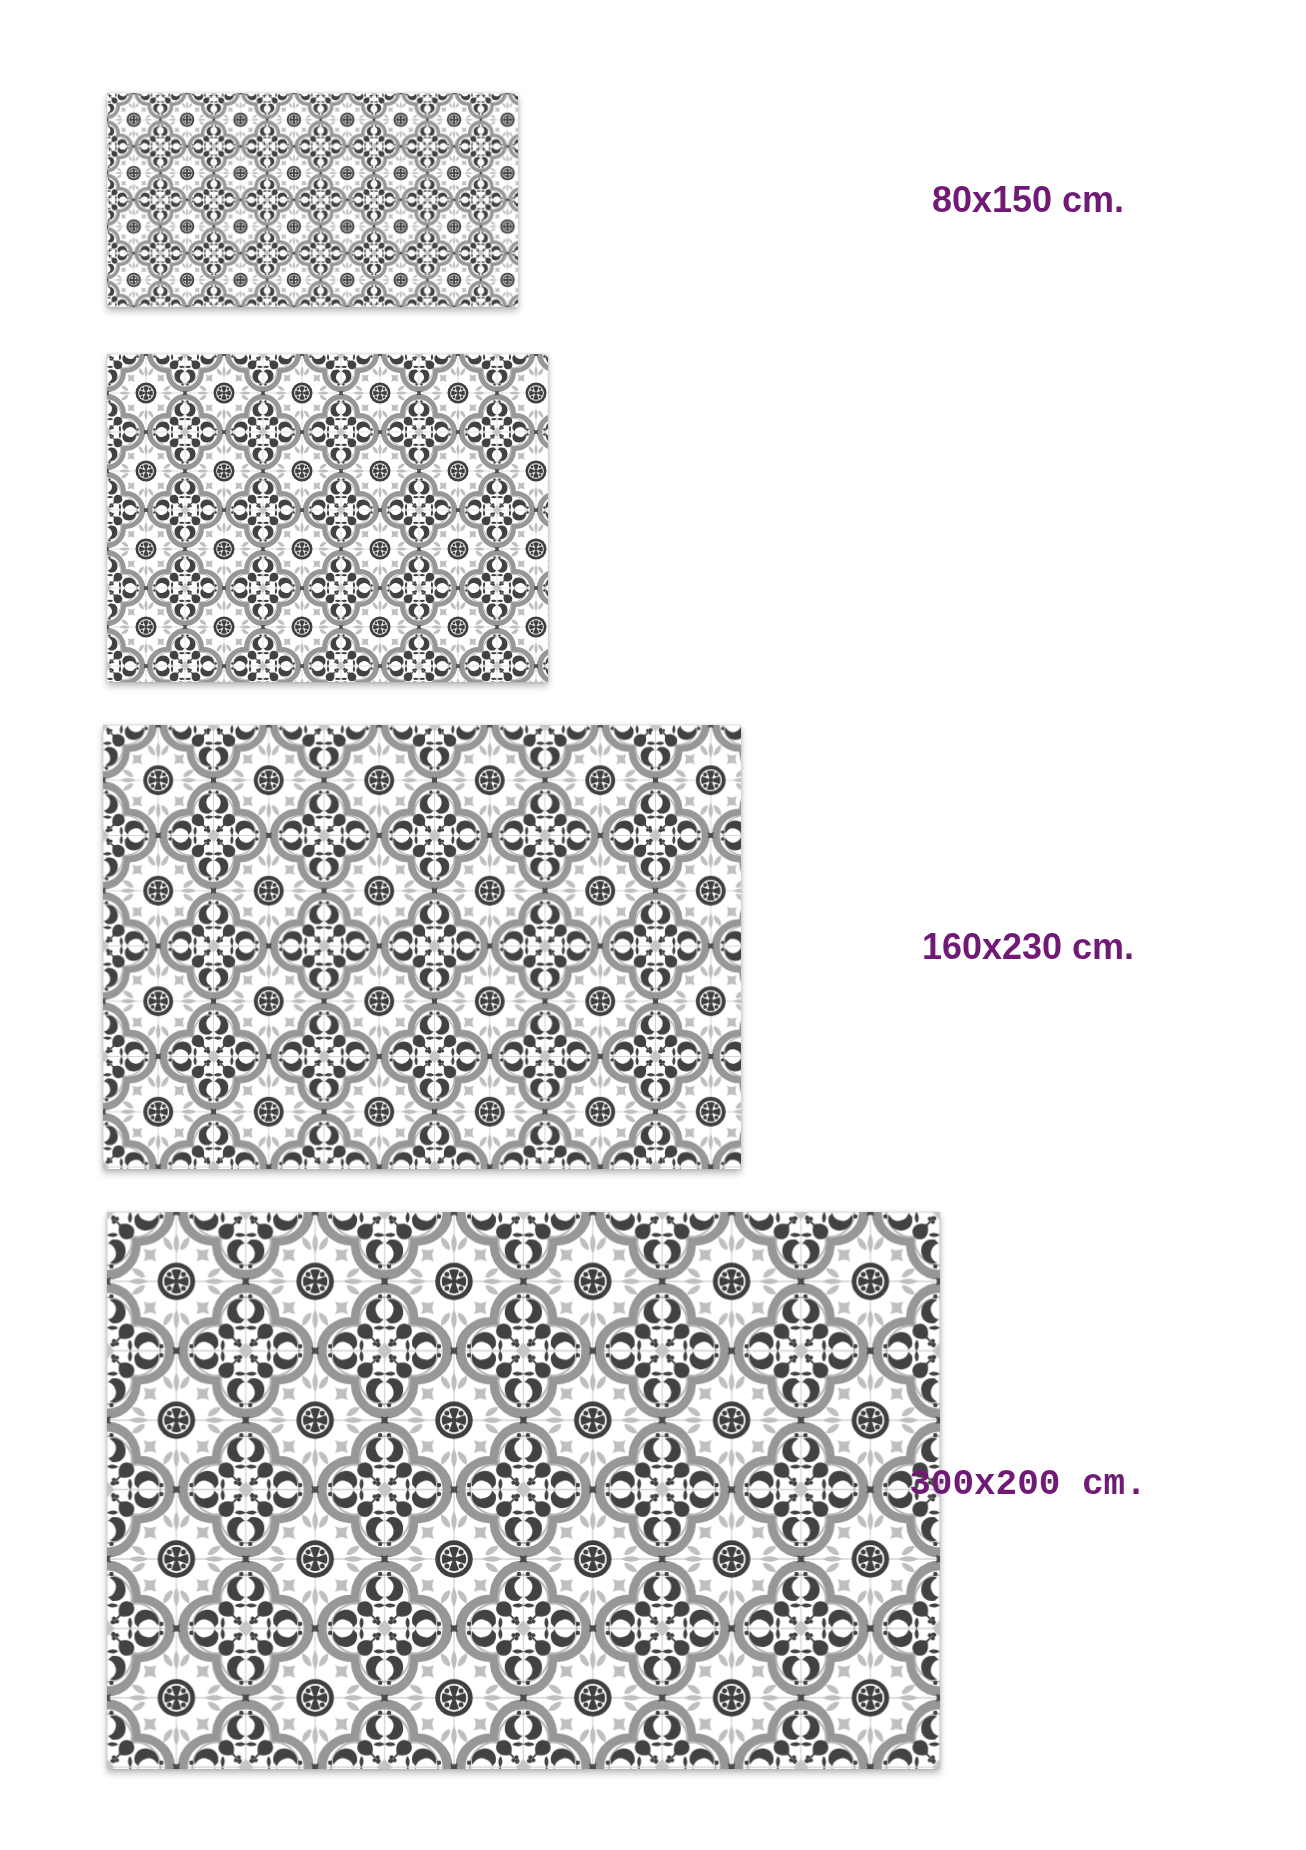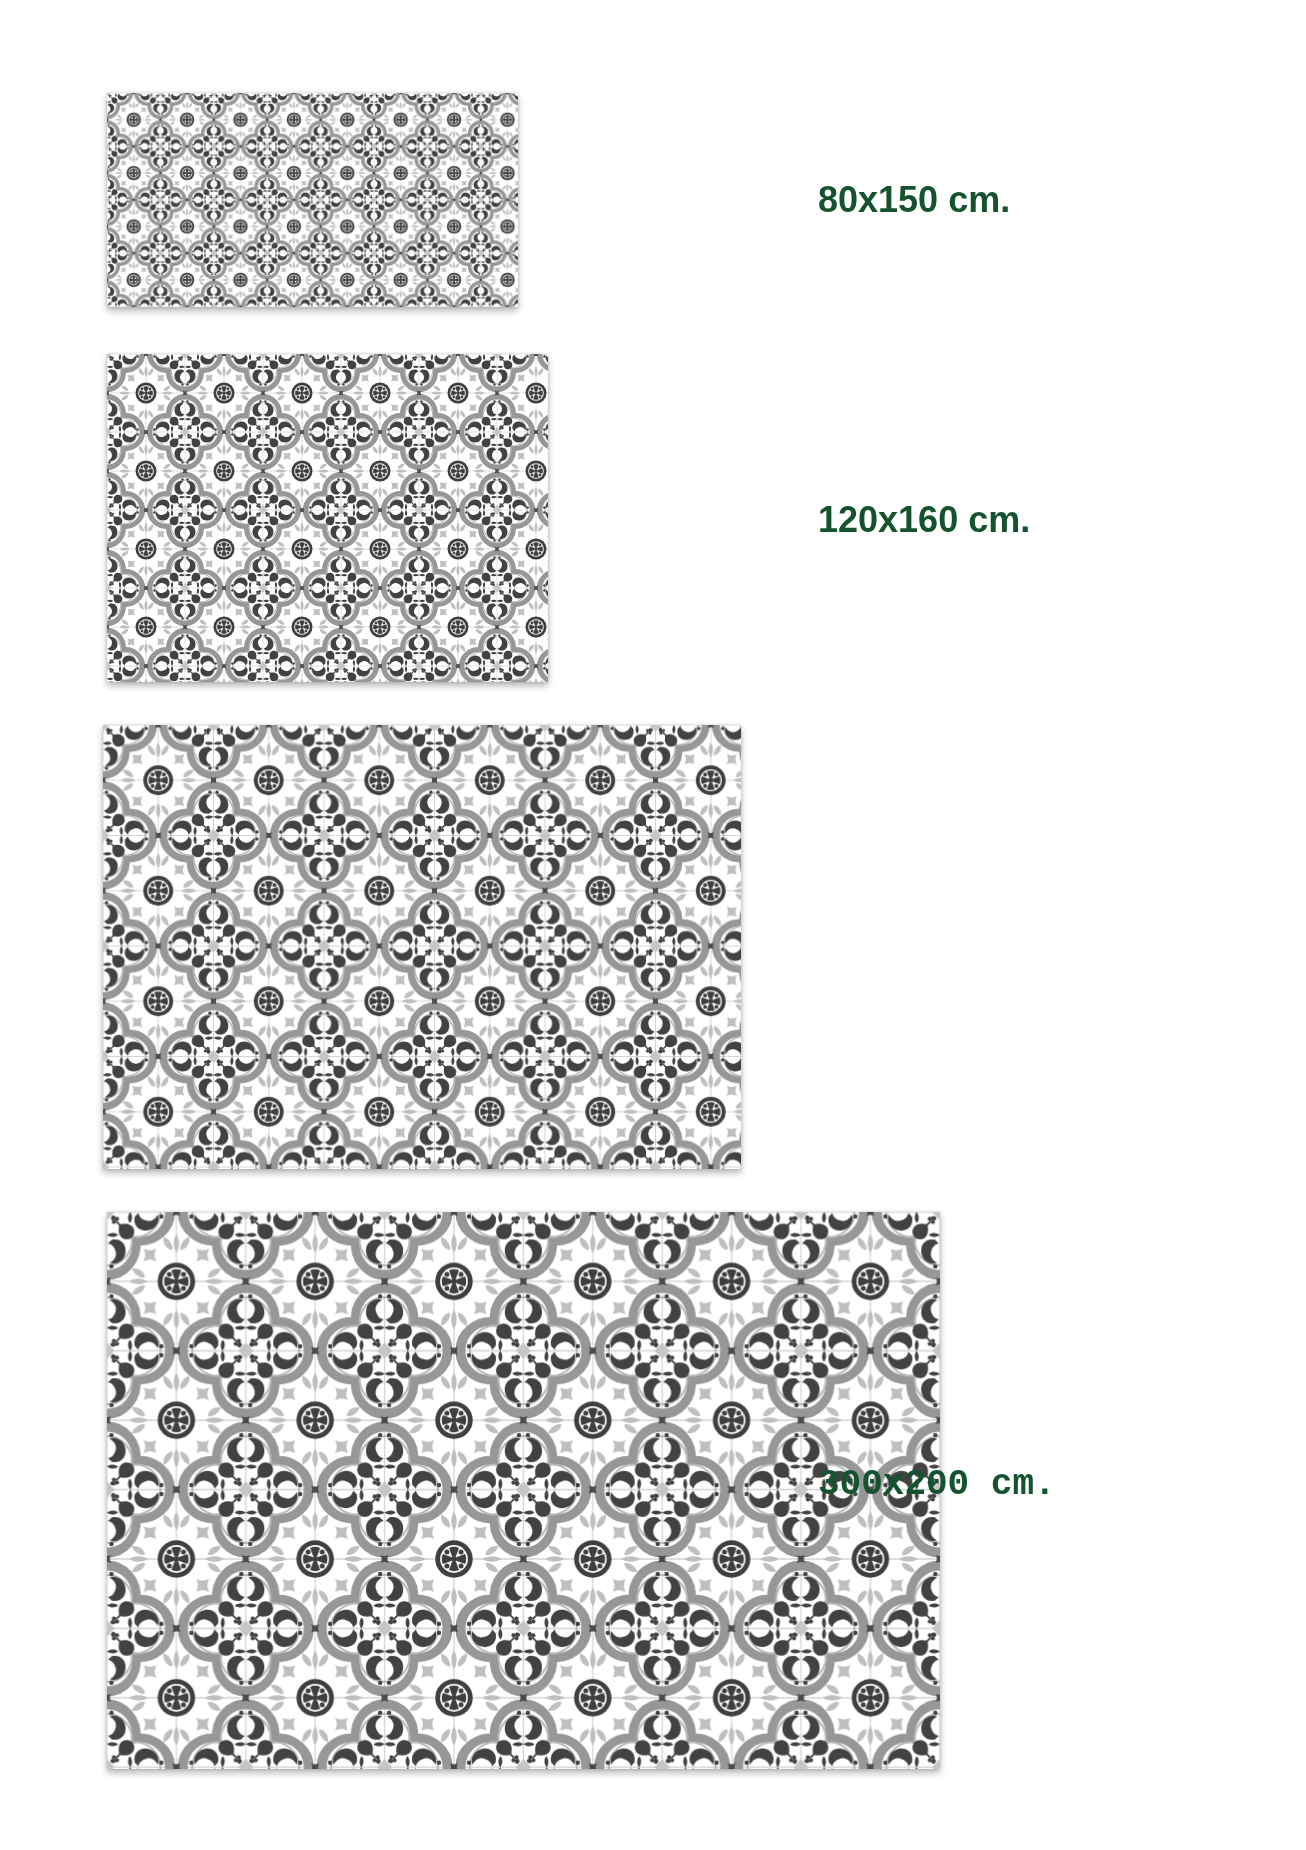--- a/index.html
+++ b/index.html
@@ -18,25 +18,25 @@
     box-shadow:0 4px 7px rgba(0,0,0,.28), 0 0 3px rgba(0,0,0,.14);
   }
   .rug1{left:107px;top:93px;}
   .rug2{left:107px;top:354px;}
   .rug3{left:103px;top:725px;}
   .rug4{left:107px;top:1212px;}
   .size-label{
     position:absolute;
     right:68px;
     width:420px;
-    text-align:left;
+    text-align:center;
     font-size:36px;
     font-weight:bold;
     line-height:40px;
-    color:#14532d;
+    color:#701a75;
     letter-spacing:0px;
     white-space:nowrap;
   }
   .lbl1{top:180px;}
   .lbl2{top:500px;}
   .lbl3{top:927px;}
   .lbl4{top:1465px;font-family:Liberation Mono, monospace;}
   .defs-holder{position:absolute;width:0;height:0;overflow:hidden;}
 </style>
 </head>
@@ -147,29 +147,29 @@
   </svg>
   <div class="size-label lbl1">80x150 cm.</div>
 
   <svg class="rug rug2" width="441" height="328">
     <pattern id="pat2" patternUnits="userSpaceOnUse" width="78" height="78" x="-39" y="-39" viewBox="0 0 100 100">
       <use href="#tileContent"></use>
     </pattern>
     <rect width="441" height="328" fill="#ffffff"></rect>
     <rect width="441" height="328" fill="url(#pat2)"></rect>
   </svg>
-  <div class="size-label lbl2">120x160 cm.</div>
 
   <svg class="rug rug3" width="638" height="444">
     <pattern id="pat3" patternUnits="userSpaceOnUse" width="110.5" height="110.5" x="-55.25" y="-55.25" viewBox="0 0 100 100">
       <use href="#tileContent"></use>
     </pattern>
     <rect width="638" height="444" fill="#ffffff"></rect>
     <rect width="638" height="444" fill="url(#pat3)"></rect>
   </svg>
+  <div class="size-label lbl3">160x230 cm.</div>
 
   <svg class="rug rug4" width="833" height="557">
     <pattern id="pat4" patternUnits="userSpaceOnUse" width="138.8" height="138.8" x="-69.4" y="-69.4" viewBox="0 0 100 100">
       <use href="#tileContent"></use>
     </pattern>
     <rect width="833" height="557" fill="#ffffff"></rect>
     <rect width="833" height="557" fill="url(#pat4)"></rect>
   </svg>
   <div class="size-label lbl4">300x200 cm.</div>
 

